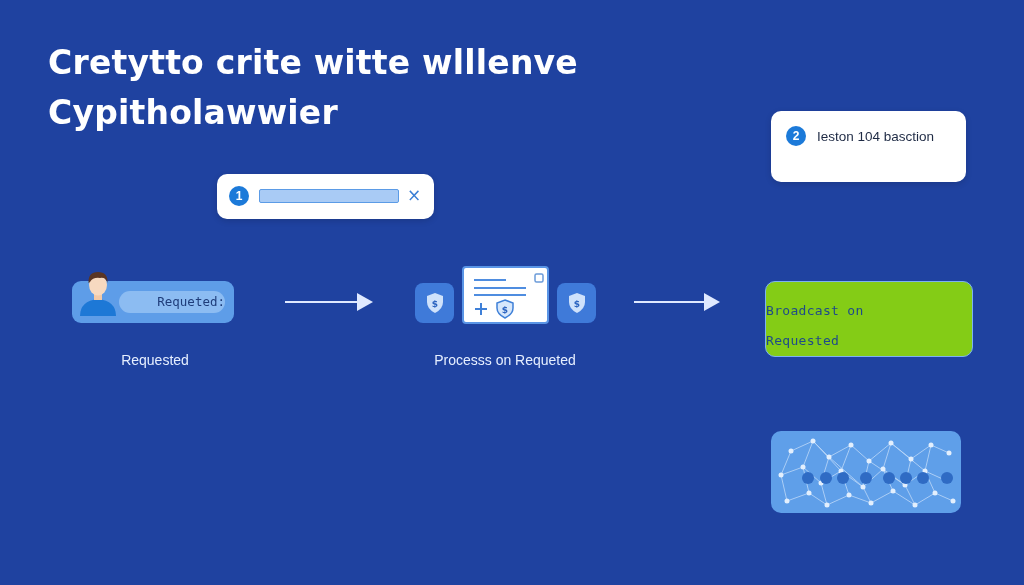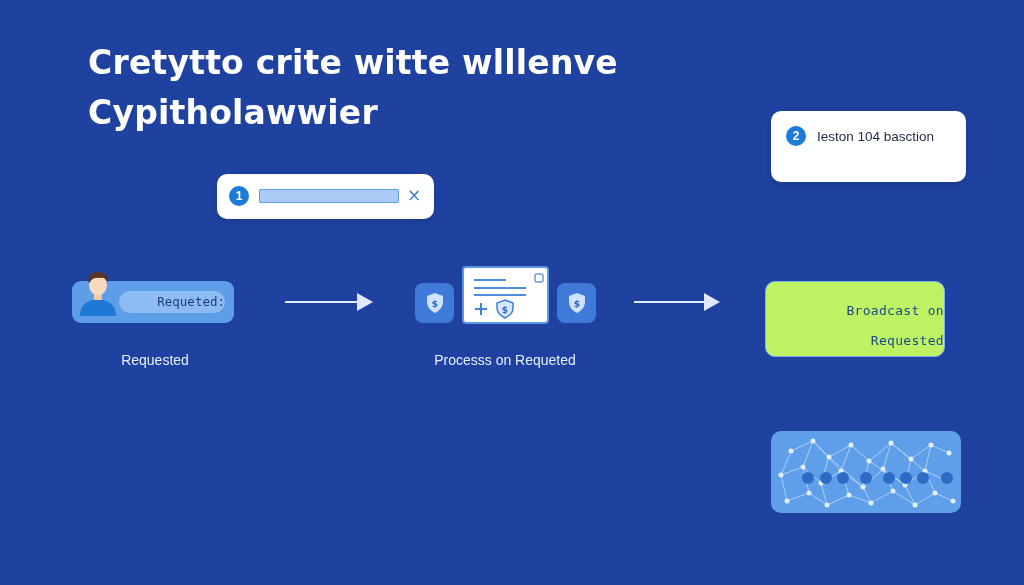--- a/index.html
+++ b/index.html
@@ -7,21 +7,21 @@
     body {
       background: #1f42a0;
       font-family: "DejaVu Sans", sans-serif;
       position: relative;
       color: #fff;
     }
     .title {
       position: absolute; left: 48px; top: 38px;
       font-family: "DejaVu Sans", sans-serif;
       font-weight: bold; font-size: 33px; line-height: 50px;
-      color: #ffffff; letter-spacing: 0.2px; margin-left: 40px;
+      color: #ffffff; letter-spacing: 0.2px;
     }
     .callout {
       position: absolute; background: #ffffff; border-radius: 10px;
       box-shadow: 0 2px 6px rgba(0,0,0,0.15);
     }
     .callout-1 { left: 217px; top: 174px; width: 217px; height: 45px; }
     .callout-2 { left: 771px; top: 111px; width: 195px; height: 71px; }
     .badge {
       position: absolute; width: 20px; height: 20px; border-radius: 50%;
       background: #1c7ad9; color: #fff; font-size: 12px; font-weight: bold;
@@ -76,24 +76,24 @@
     }
     .shield-left { left: 415px; top: 283px; }
     .shield-right { left: 557px; top: 283px; }
     .doc-card {
       position: absolute; left: 462px; top: 266px; width: 87px; height: 58px;
       background: #ffffff; border-radius: 4px; border: 2px solid #5a95e6;
     }
 
     
     .broadcast {
-      position: absolute; left: 765px; top: 281px; width: 180px; height: 76px;
-      background: #bef264; border-radius: 10px; border: 1px solid #7cb2f2;
+      position: absolute; left: 765px; top: 281px; width: 208px; height: 76px;
+      background: #84cc16; border-radius: 10px; border: 1px solid #7cb2f2;
       font-family: "DejaVu Sans Mono", monospace; font-size: 13px;
-      color: #1f4a8a; text-align: right; letter-spacing: 0.3px;
+      color: #1f4a8a; text-align: left; letter-spacing: 0.3px;
       padding-top: 14px; line-height: 30px;
     }
     .network {
       position: absolute; left: 771px; top: 431px; width: 190px; height: 82px;
       background: #5f9fe9; border-radius: 10px; overflow: hidden;
     }
   </style>
 </head>
 <body>
 

